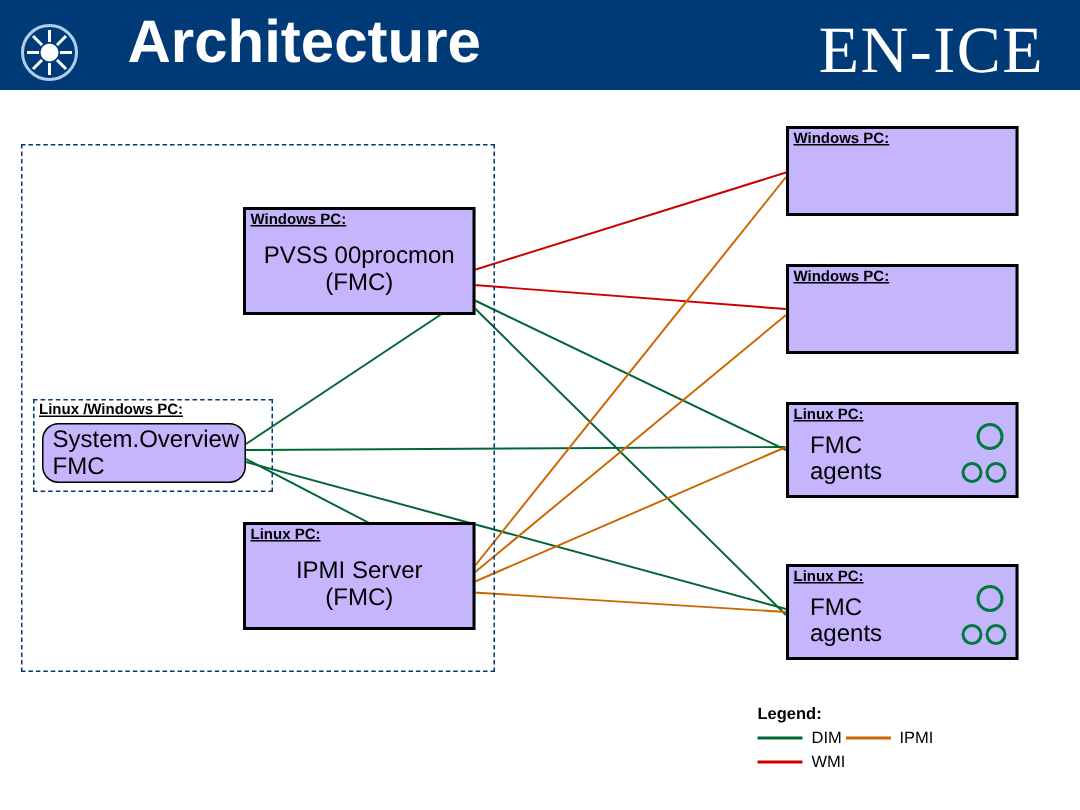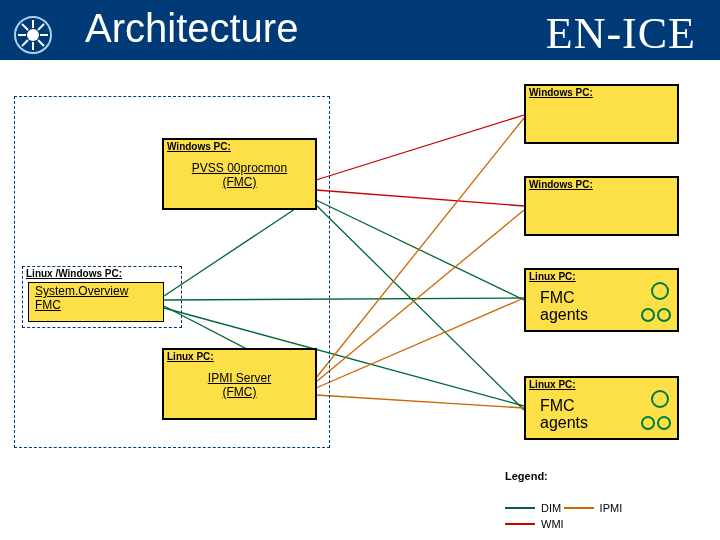--- a/index.html
+++ b/index.html
@@ -27,57 +27,56 @@
     width: 42px;
     height: 42px;
   }
   .logo svg { display: block; }
   .title {
     position: absolute;
     left: 85px;
     top: 6px;
     font-size: 40px;
     color: #fff;
-    font-weight: 400;
+    font-weight: 700;
   }
   .brand {
     position: absolute;
     right: 24px;
     top: 8px;
     font-size: 44px;
     color: #fff;
     font-family: "Times New Roman", Georgia, serif;
     letter-spacing: 1px;
   }
   
   .group-box {
     position: absolute;
     border: 1px dashed #003a77;
     background: transparent;
   }
   
   .box {
     position: absolute;
     border: 2px solid #000;
-    background: #fde047;
+    background: #c4b5fd;
     box-sizing: border-box;
   }
   .box-label {
     font-size: 10px;
     font-weight: bold;
     padding: 1px 3px 0 3px;
     text-decoration: underline;
     white-space: nowrap;
   }
   .box-body {
     text-align: center;
-    font-size: 12px;
+    font-size: 16px;
     line-height: 1.15;
     padding: 2px 0;
-    text-decoration: underline;
   }
   .group-label {
     position: absolute;
     top: 1px;
     left: 3px;
     font-size: 10px;
     font-weight: bold;
     text-decoration: underline;
     white-space: nowrap;
   }
@@ -103,21 +102,21 @@
   
   .legend {
     position: absolute;
     left: 505px;
     top: 470px;
     font-size: 11px;
     color: #000;
   }
   .legend-title {
     font-weight: bold;
-    margin-bottom: 18px;
+    margin-bottom: 2px;
   }
   .legend-row {
     display: flex;
     align-items: center;
     height: 16px;
   }
   .swatch {
     display: inline-block;
     width: 30px;
     height: 0;
@@ -175,21 +174,21 @@
 </div>
 
 <div class="box" style="left:162px; top:138px; width:155px; height:72px;">
   <div class="box-label">Windows PC:</div>
   <div class="box-body" style="padding-top:10px;">
     <div>PVSS 00procmon</div>
     <div>(FMC)</div>
   </div>
 </div>
 
-<div class="box" style="left:28px; top:282px; width:136px; height:40px; border-width:1px;">
+<div class="box" style="left:28px; top:282px; width:136px; height:40px; border-width:1px;border-radius:11px;">
   <div class="box-body" style="text-align:left; padding-left:6px;">
     <div>System.Overview</div>
     <div>FMC</div>
   </div>
 </div>
 
 <div class="box" style="left:162px; top:348px; width:155px; height:72px;">
   <div class="box-label">Linux PC:</div>
   <div class="box-body" style="padding-top:10px;">
     <div>IPMI Server</div>

